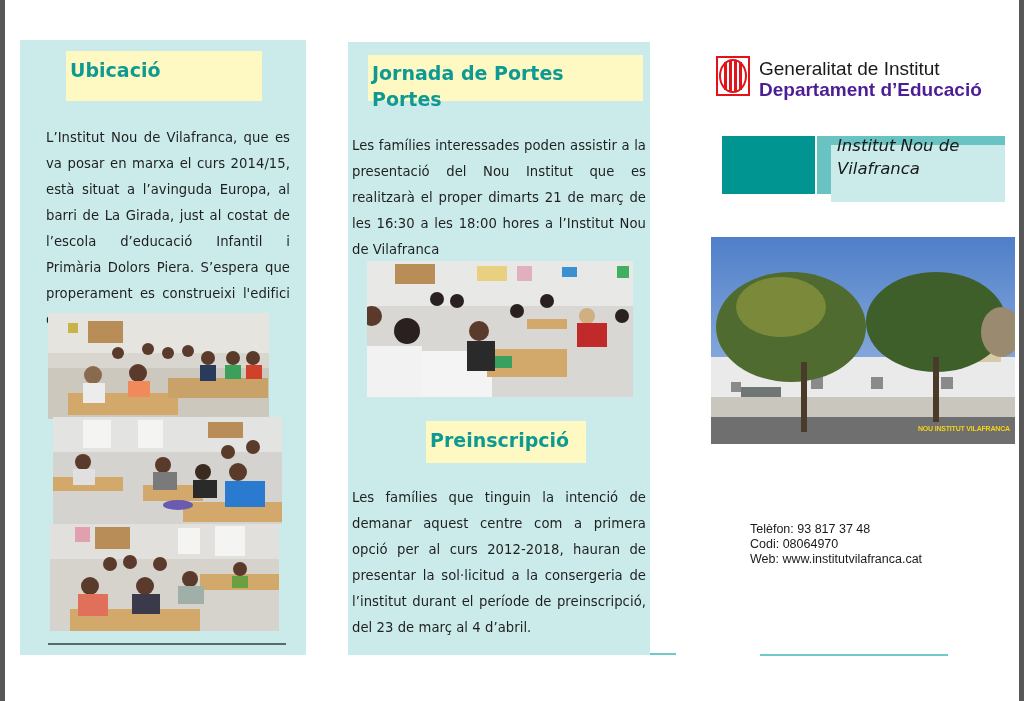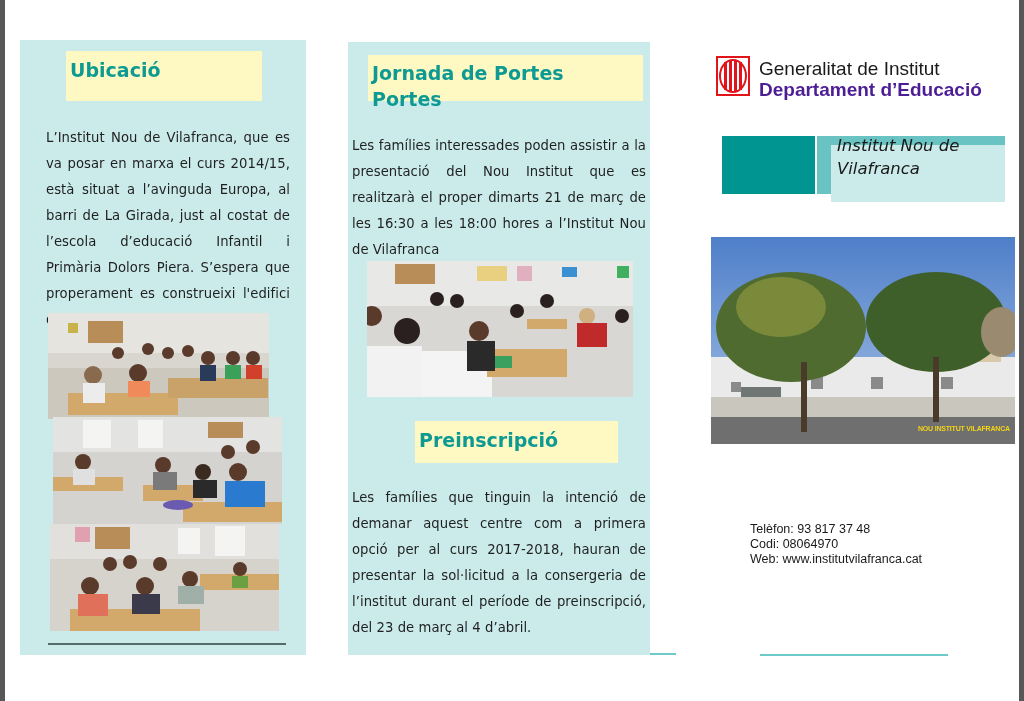--- a/index.html
+++ b/index.html
@@ -156,24 +156,24 @@
       <rect x="210" y="62" width="30" height="24" fill="#c02a2a"></rect>
     <circle cx="150" cy="50" r="7" fill="#2a2020"></circle>
       <circle cx="180" cy="40" r="7" fill="#2a2020"></circle>
     <circle cx="70" cy="38" r="7" fill="#2a2020"></circle>
       <circle cx="90" cy="40" r="7" fill="#2a2020"></circle>
     <circle cx="255" cy="55" r="7" fill="#2a2020"></circle>
     <rect x="160" y="58" width="40" height="10" fill="#d2a96a"></rect>
   </svg>
 </div>
 
-<div class="hbox" style="left:415px; top:421px; width:203px; height:42px;">
+<div class="hbox" style="left:426px; top:421px; width:160px; height:42px;">
   <span style="padding:6px 0 0 4px;">Preinscripció</span>
 </div>
-<div class="body-text" style="left:352px; top:485px; width:294px;">Les famílies que tinguin la intenció de demanar aquest centre com a primera opció per al curs 2017-2018, hauran de presentar la sol·licitud a la consergeria de l’institut durant el període de preinscripció, del 23 de març al 4 d’abril.</div>
+<div class="body-text" style="left:352px; top:485px; width:294px;">Les famílies que tinguin la intenció de demanar aquest centre com a primera opció per al curs 2012-2018, hauran de presentar la sol·licitud a la consergeria de l’institut durant el període de preinscripció, del 23 de març al 4 d’abril.</div>
 <div class="rule-teal" style="left:650px; top:653px; width:26px;"></div>
 
 <svg class="logo" viewBox="0 0 34 40">
   <rect x="1" y="1" width="32" height="38" fill="none" stroke="#e2141b" stroke-width="2"></rect>
   <ellipse cx="17" cy="20" rx="13" ry="16" fill="#fff" stroke="#e2141b" stroke-width="2"></ellipse>
   <rect x="8" y="6" width="3" height="28" fill="#e2141b"></rect>
   <rect x="13" y="4" width="3" height="32" fill="#e2141b"></rect>
   <rect x="18" y="4" width="3" height="32" fill="#e2141b"></rect>
   <rect x="23" y="6" width="3" height="28" fill="#e2141b"></rect>
 </svg>

